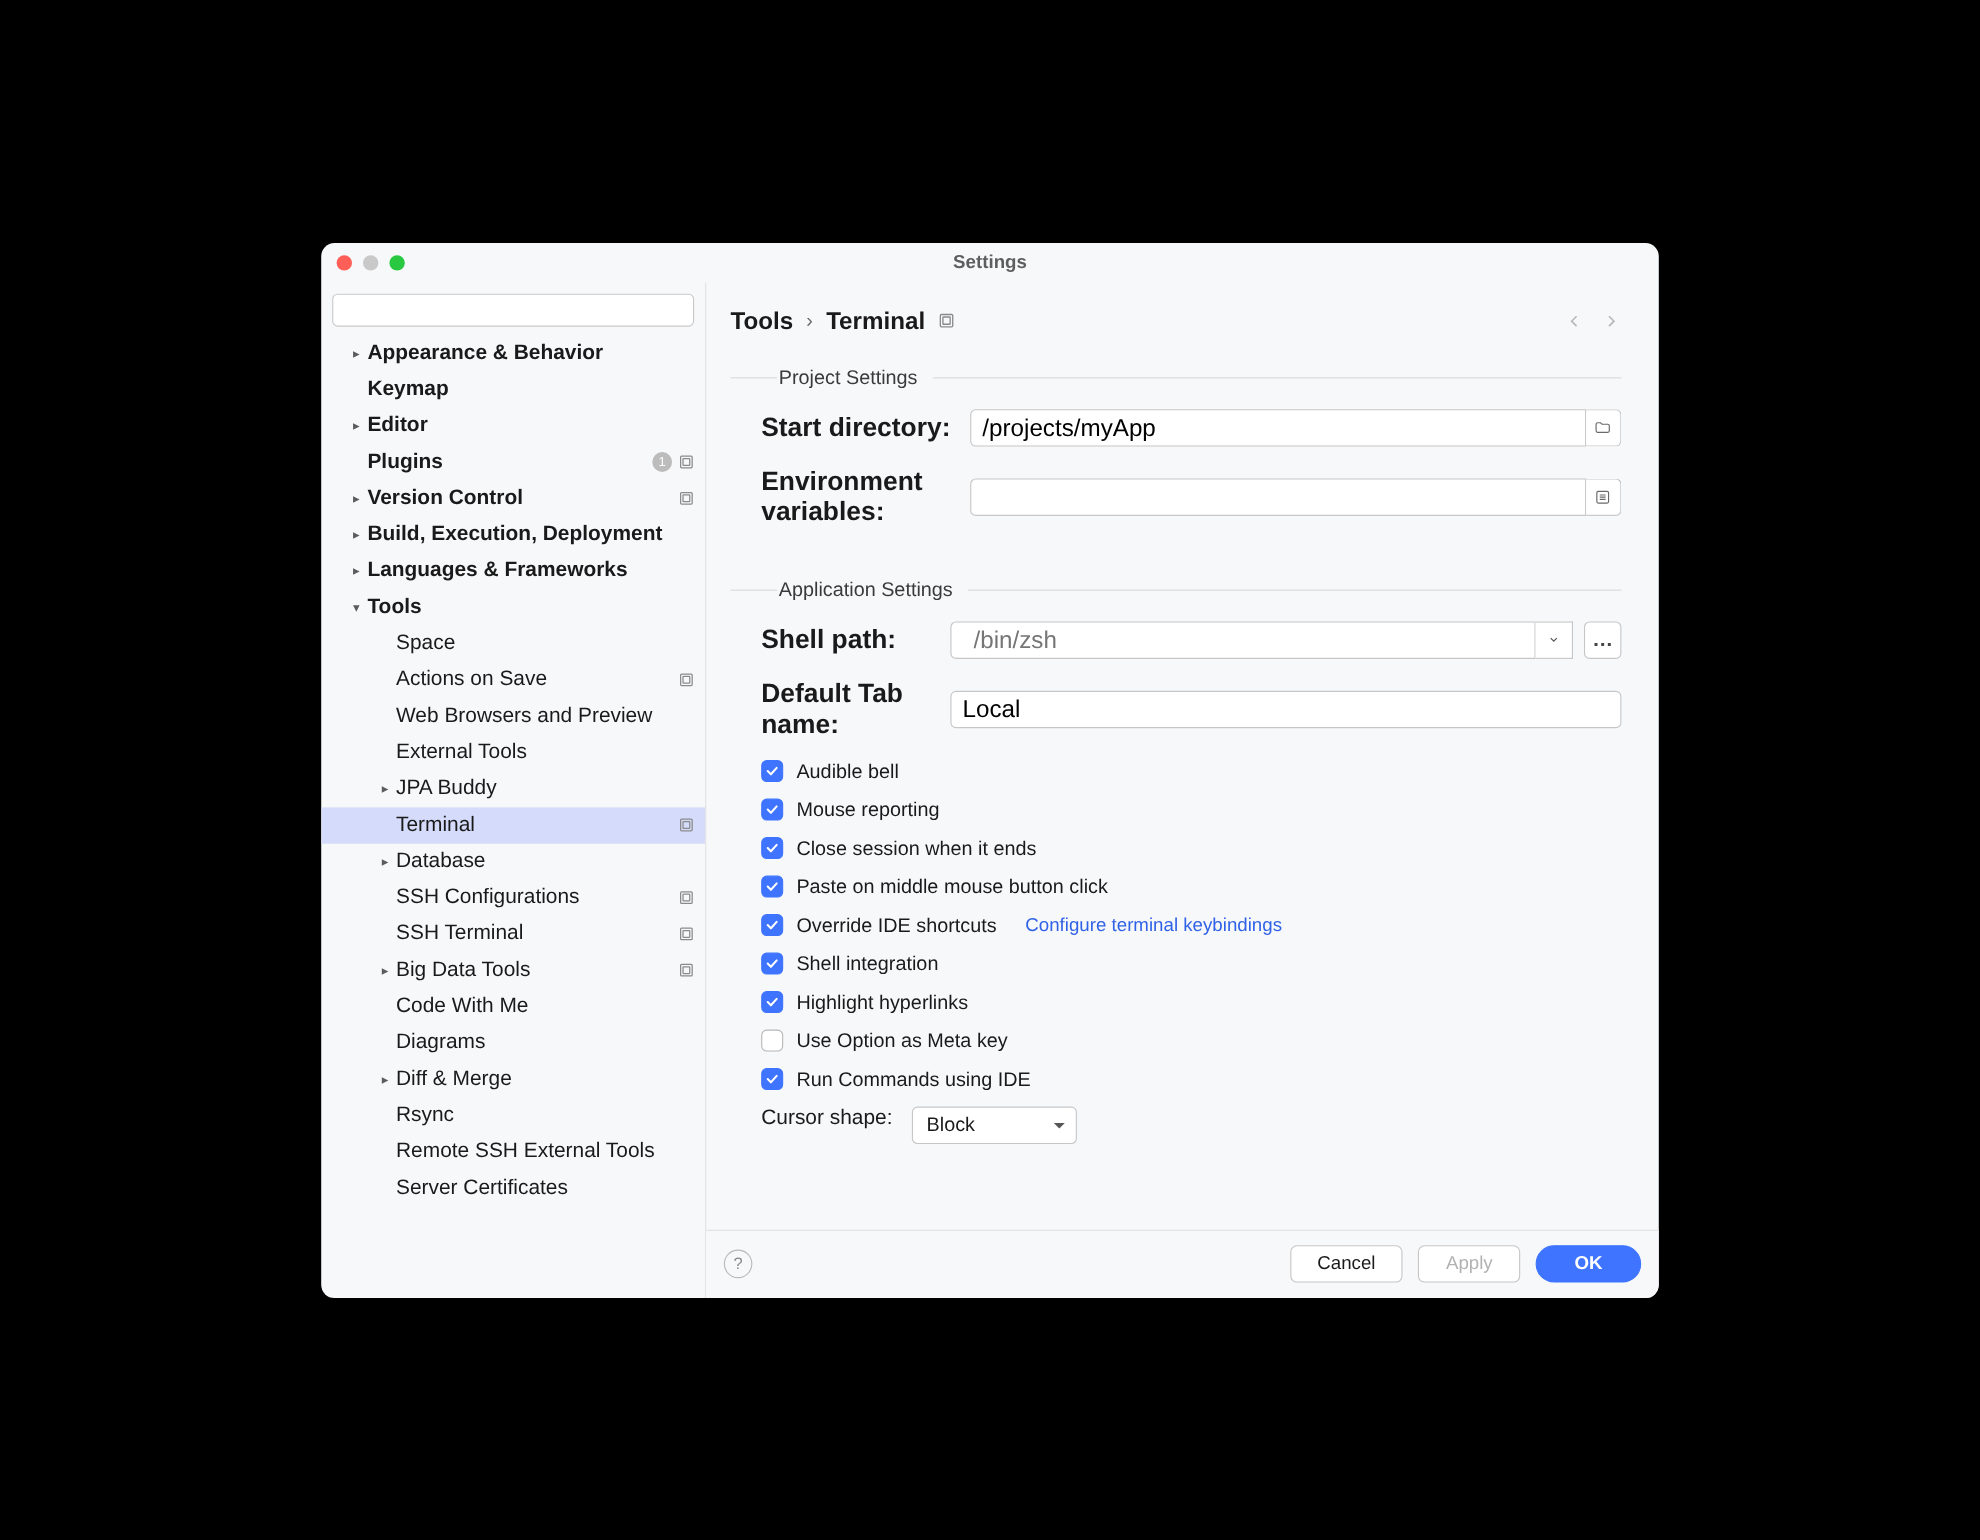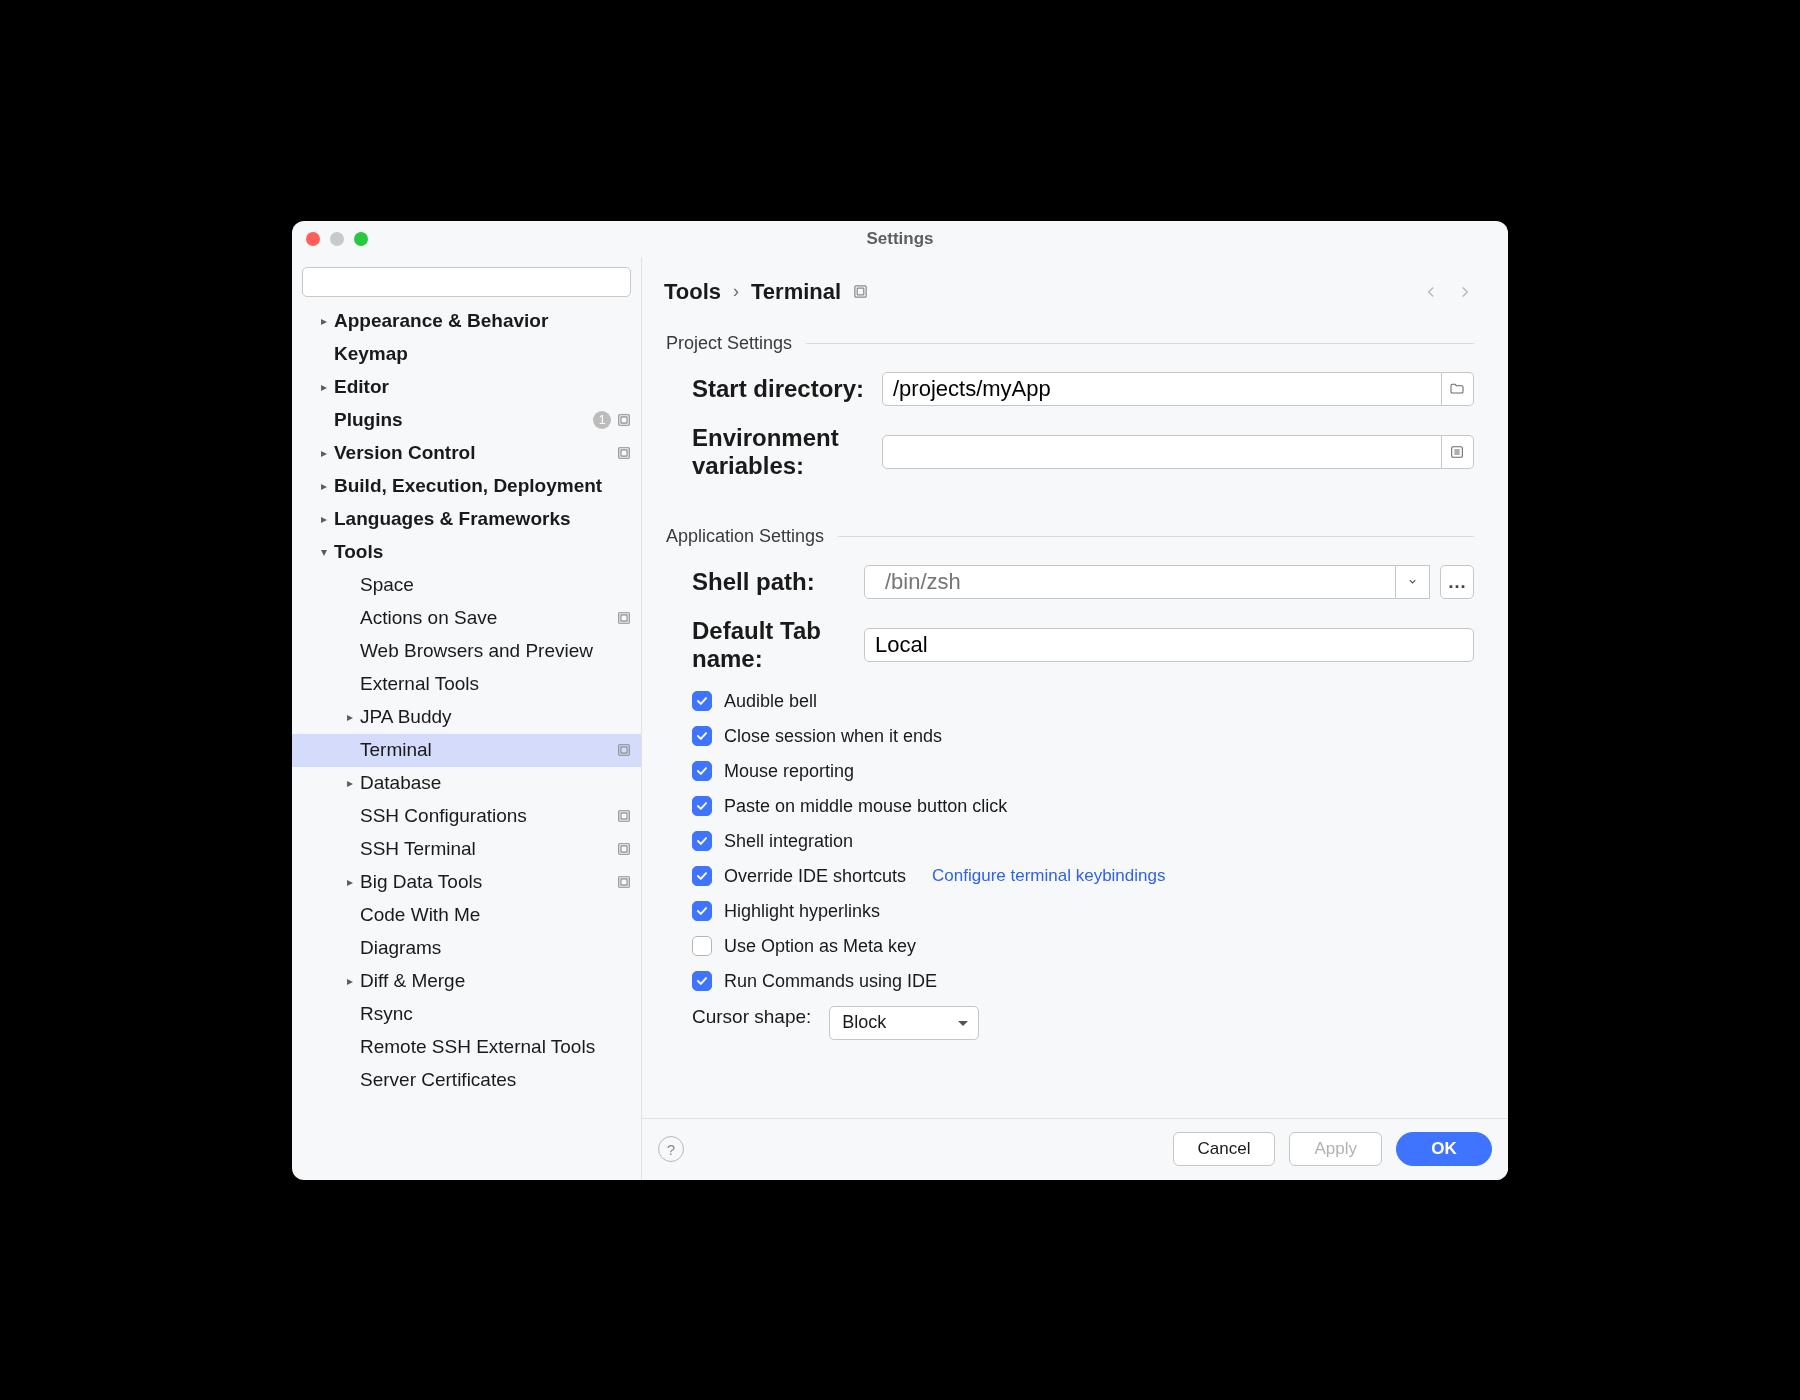--- a/index.html
+++ b/index.html
@@ -95,21 +95,21 @@
   .breadcrumb { display:flex; align-items:center; gap:12px; font-size:22px; font-weight:700; }
   .breadcrumb .sep { color:#6b6b6b; font-weight:400; font-size:18px;}
   .breadcrumb .hint-icon { width:15px; height:15px; color:#8a8a8a; }
   .nav-arrows { display:flex; gap:16px; color:#b8b8b8; }
   .nav-arrows svg { width:18px; height:18px; }
   fieldset.group {
     border:none; border-top:1px solid #d9d9d9;
     margin:0 0 28px 0; padding:18px 0 0 0;
   }
   fieldset.group > legend {
-    font-size:18px; color:#3a3a3a; padding-right:14px;
+    font-size:18px; color:#3a3a3a; padding-right:14px;margin-left:42px;
   }
   .row {
     display:flex; align-items:center;
     margin:0 0 18px 0;
     padding-left:28px;
   }
   .row .label { width:190px; flex:none; font-size:24px;font-weight:bold; }
   .row .control { flex:1; display:flex; align-items:center; gap:10px; }
   .text-input, .combo {
     height:34px; border:1px solid #c6c6c6; border-radius:5px;
@@ -409,54 +409,54 @@
                   </svg>
                 </span>
                 <span>Audible bell</span>
               </div>
               <div class="checkbox-row">
                 <span class="cb checked">
                   <svg viewBox="0 0 24 24" fill="none" stroke="currentColor" stroke-width="3.2" stroke-linecap="round" stroke-linejoin="round">
                     <polyline points="5 12 10 17 19 7"></polyline>
                   </svg>
                 </span>
+                <span>Mouse reporting</span>
+              </div>
+              <div class="checkbox-row">
+                <span class="cb checked">
+                  <svg viewBox="0 0 24 24" fill="none" stroke="currentColor" stroke-width="3.2" stroke-linecap="round" stroke-linejoin="round">
+                    <polyline points="5 12 10 17 19 7"></polyline>
+                  </svg>
+                </span>
                 <span>Close session when it ends</span>
               </div>
               <div class="checkbox-row">
                 <span class="cb checked">
                   <svg viewBox="0 0 24 24" fill="none" stroke="currentColor" stroke-width="3.2" stroke-linecap="round" stroke-linejoin="round">
                     <polyline points="5 12 10 17 19 7"></polyline>
                   </svg>
                 </span>
-                <span>Mouse reporting</span>
-              </div>
-              <div class="checkbox-row">
-                <span class="cb checked">
-                  <svg viewBox="0 0 24 24" fill="none" stroke="currentColor" stroke-width="3.2" stroke-linecap="round" stroke-linejoin="round">
-                    <polyline points="5 12 10 17 19 7"></polyline>
-                  </svg>
-                </span>
                 <span>Paste on middle mouse button click</span>
-              </div>
-              <div class="checkbox-row">
-                <span class="cb checked">
-                  <svg viewBox="0 0 24 24" fill="none" stroke="currentColor" stroke-width="3.2" stroke-linecap="round" stroke-linejoin="round">
-                    <polyline points="5 12 10 17 19 7"></polyline>
-                  </svg>
-                </span>
-                <span>Shell integration</span>
               </div>
               <div class="checkbox-row">
                 <span class="cb checked">
                   <svg viewBox="0 0 24 24" fill="none" stroke="currentColor" stroke-width="3.2" stroke-linecap="round" stroke-linejoin="round">
                     <polyline points="5 12 10 17 19 7"></polyline>
                   </svg>
                 </span>
                 <span>Override IDE shortcuts</span>
                 <span class="link">Configure terminal keybindings</span>
+              </div>
+              <div class="checkbox-row">
+                <span class="cb checked">
+                  <svg viewBox="0 0 24 24" fill="none" stroke="currentColor" stroke-width="3.2" stroke-linecap="round" stroke-linejoin="round">
+                    <polyline points="5 12 10 17 19 7"></polyline>
+                  </svg>
+                </span>
+                <span>Shell integration</span>
               </div>
               <div class="checkbox-row">
                 <span class="cb checked">
                   <svg viewBox="0 0 24 24" fill="none" stroke="currentColor" stroke-width="3.2" stroke-linecap="round" stroke-linejoin="round">
                     <polyline points="5 12 10 17 19 7"></polyline>
                   </svg>
                 </span>
                 <span>Highlight hyperlinks</span>
               </div>
               <div class="checkbox-row">

